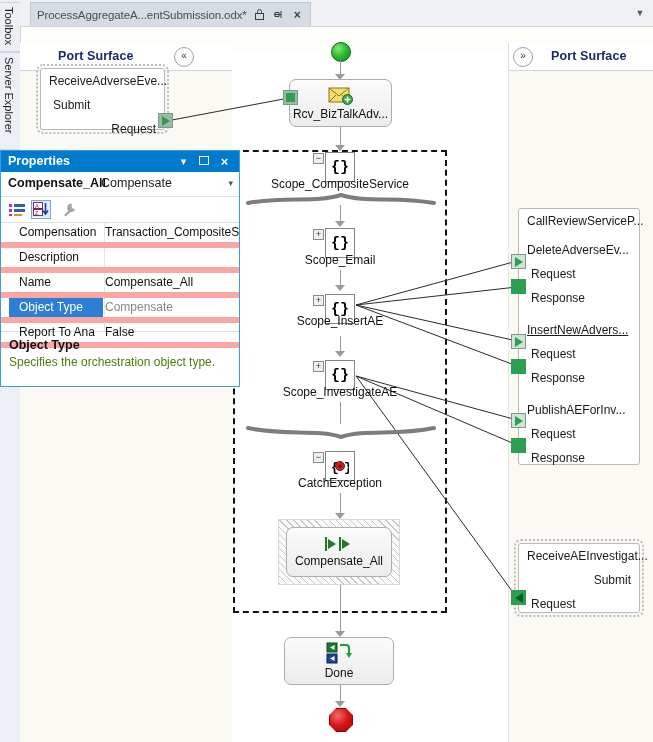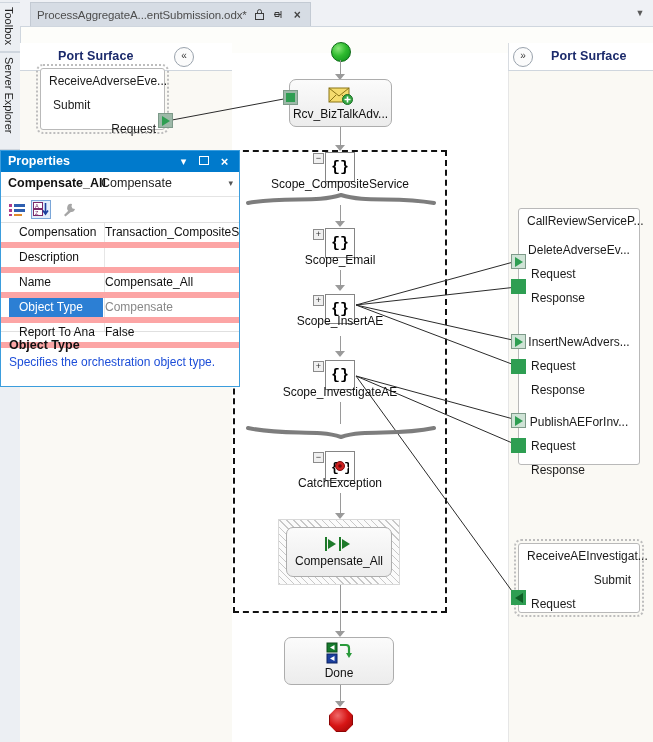--- a/index.html
+++ b/index.html
@@ -46,21 +46,21 @@
   .port-surface{position:absolute;background:#faf9f4;}
   #left-port-surface{left:20px;top:53px;width:212px;height:689px;}
   #right-port-surface{left:508px;top:53px;width:145px;height:689px;border-left:1px solid #e6e6e6;}
   #center-surface{position:absolute;left:232px;top:53px;width:276px;height:689px;background:#ffffff;}
 
   
   .port-shape{position:absolute;background:#ffffff;border:1px solid #b9b9b9;border-radius:3px;box-sizing:border-box;}
   .port-shape.dotted{outline:2px dotted #bdbdbd;outline-offset:2px;}
   .port-row{position:relative;height:24px;line-height:24px;font-size:12px;color:#1b1b1b;padding:0 8px;box-sizing:border-box;white-space:nowrap;}
   .port-row.title{text-align:left;}
-  .port-row.center{text-align:center;}
+  .port-row.center{text-align:left;}
   .port-row.right{text-align:right;}
   .port-row.left{text-align:left;padding-left:12px;}
 
   
   .handle{position:absolute;width:15px;height:15px;background:#9db9a8;border:1px solid #7d9a89;box-sizing:border-box;
           display:flex;align-items:center;justify-content:center;}
   .handle i{display:block;width:9px;height:9px;background:#2e9e52;}
   .handle.tri-r i{width:0;height:0;background:none;border-top:5px solid transparent;border-bottom:5px solid transparent;border-left:8px solid #2e9e52;}
   .handle.tri-l i{width:0;height:0;background:none;border-top:5px solid transparent;border-bottom:5px solid transparent;border-right:8px solid #2e9e52;}
   .handle.outline{background:#cfe3d6;}
@@ -117,21 +117,21 @@
   #prop-grid{position:relative;height:108px;background:#fff;border-bottom:1px solid #e0e0e0;}
   .pgrow{position:relative;height:19px;border-bottom:6px solid #fca5a5;}
   .pgrow .k{position:absolute;left:18px;top:2px;font-size:12px;color:#111;white-space:nowrap;overflow:hidden;width:84px;}
   .pgrow .v{position:absolute;left:104px;top:2px;font-size:12px;color:#111;white-space:nowrap;overflow:hidden;width:134px;}
   .pgrow.selected .k{background:#2c7fd4;color:#fff;left:8px;width:94px;padding-left:10px;box-sizing:border-box;height:19px;top:0;line-height:19px;}
   .pgrow.selected .v{color:#888;}
   #prop-gridline{position:absolute;left:103px;top:0;width:1px;height:108px;background:#e6e6e6;}
   #prop-gutter{position:absolute;left:0;top:0;width:8px;height:108px;background:#fff;}
   #prop-desc{position:relative;padding:6px 8px;}
   #prop-desc .dt{font-weight:bold;font-size:12.5px;color:#111;}
-  #prop-desc .dd2{font-size:12px;color:#1d4ed8;margin-top:3px;}
+  #prop-desc .dd2{font-size:12px;color:#4d7c0f;margin-top:3px;}
 </style>
 </head>
 <body>
 
 <div id="root">
 
   <div class="dock-rail"></div>
   <div class="dock-tab" id="dock-toolbox">
     <span>Toolbox</span>
   </div>
@@ -298,21 +298,21 @@
   <div class="arrowhead" style="left:335px;top:701px;"></div>
   <div class="red-stop" style="left:329px;top:708px;"></div>
 
   <div class="port-shape" style="left:518px;top:208px;width:122px;height:257px;">
     <div class="port-row center">CallReviewServiceP...</div>
 
     <div class="port-row center" style="margin-top:5px;">DeleteAdverseEv...</div>
     <div class="port-row left">Request</div>
     <div class="port-row left">Response</div>
 
-    <div class="port-row center" style="margin-top:20px;">InsertNewAdvers...</div>
+    <div class="port-row center" style="margin-top:8px;text-decoration:underline;">InsertNewAdvers...</div>
     <div class="port-row left">Request</div>
     <div class="port-row left">Response</div>
 
     <div class="port-row center" style="margin-top:8px;">PublishAEForInv...</div>
     <div class="port-row left">Request</div>
     <div class="port-row left">Response</div>
   </div>
   <div class="handle outline tri-r" style="left:511px;top:254px;">
       <i></i>
     </div>

